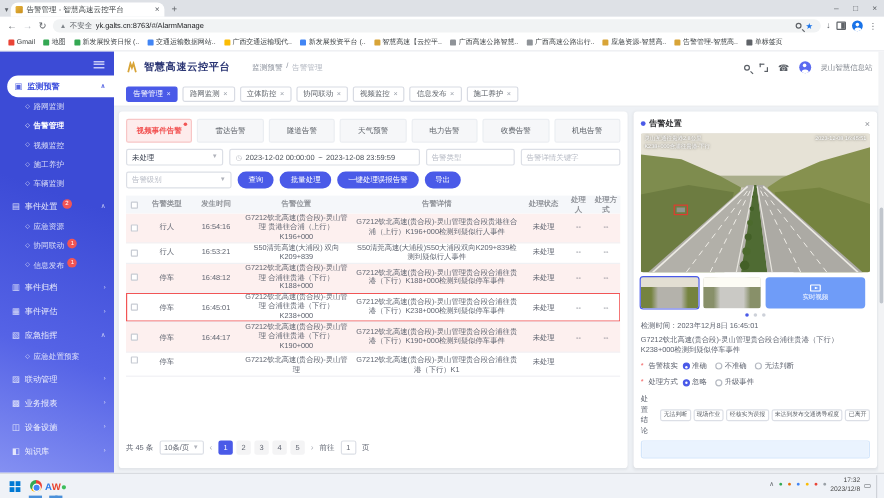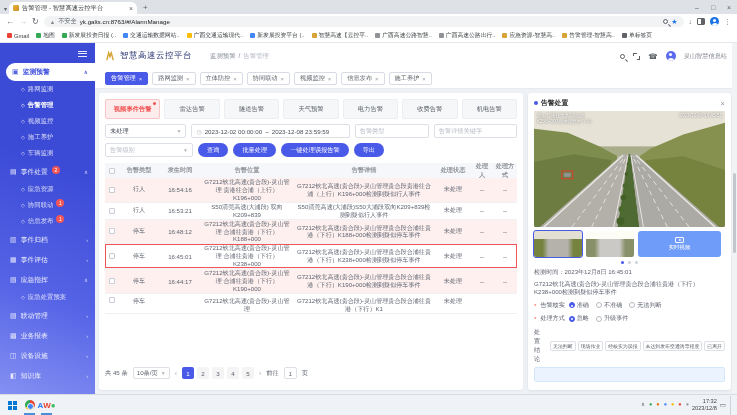--- a/index.html
+++ b/index.html
@@ -64,21 +64,21 @@
   .sb-child.on{color:#fff;font-weight:bold;}
   .badge{background:#f25555;color:#fff;border-radius:5px;min-width:8px;height:8px;
          font-size:5px;display:inline-flex;align-items:center;justify-content:center;
          padding:0 1px;position:relative;top:-2px;}
 
   
   .apph{position:absolute;left:95px;top:43px;width:642px;height:26px;background:#fff;
         display:flex;align-items:center;padding:0 10px;}
   .logo{display:flex;align-items:center;gap:4px;}
   .logo-mark{width:11px;height:11px;}
-  .brand{font-size:8.5px;font-weight:normal;color:#2b3674;letter-spacing:.5px;}
+  .brand{font-size:8.5px;font-weight:bold;color:#2b3674;letter-spacing:.5px;}
   .crumb{margin-left:18px;font-size:6.4px;color:#8a909b;display:flex;gap:3px;}
   .crumb .cur{color:#b3b8c2;}
   .apph-right{margin-left:auto;display:flex;align-items:center;gap:8px;color:#5a5f66;}
   .ic-search2{width:5px;height:5px;border:1px solid #5a5f66;border-radius:50%;position:relative;}
   .ic-search2::after{content:"";position:absolute;width:3px;height:1px;background:#5a5f66;left:4px;top:5px;transform:rotate(45deg);}
   .ic-fs{width:7px;height:7px;position:relative;}
   .ic-fs::before{content:"";position:absolute;left:0;top:0;width:2.5px;height:2.5px;border-left:1px solid #5a5f66;border-top:1px solid #5a5f66;}
   .ic-fs::after{content:"";position:absolute;right:0;bottom:0;width:2.5px;height:2.5px;border-right:1px solid #5a5f66;border-bottom:1px solid #5a5f66;}
   .ic-phone{font-size:7.5px;}
   .avatar2{width:10px;height:10px;border-radius:50%;background:#5b6bf0;position:relative;overflow:hidden;}

